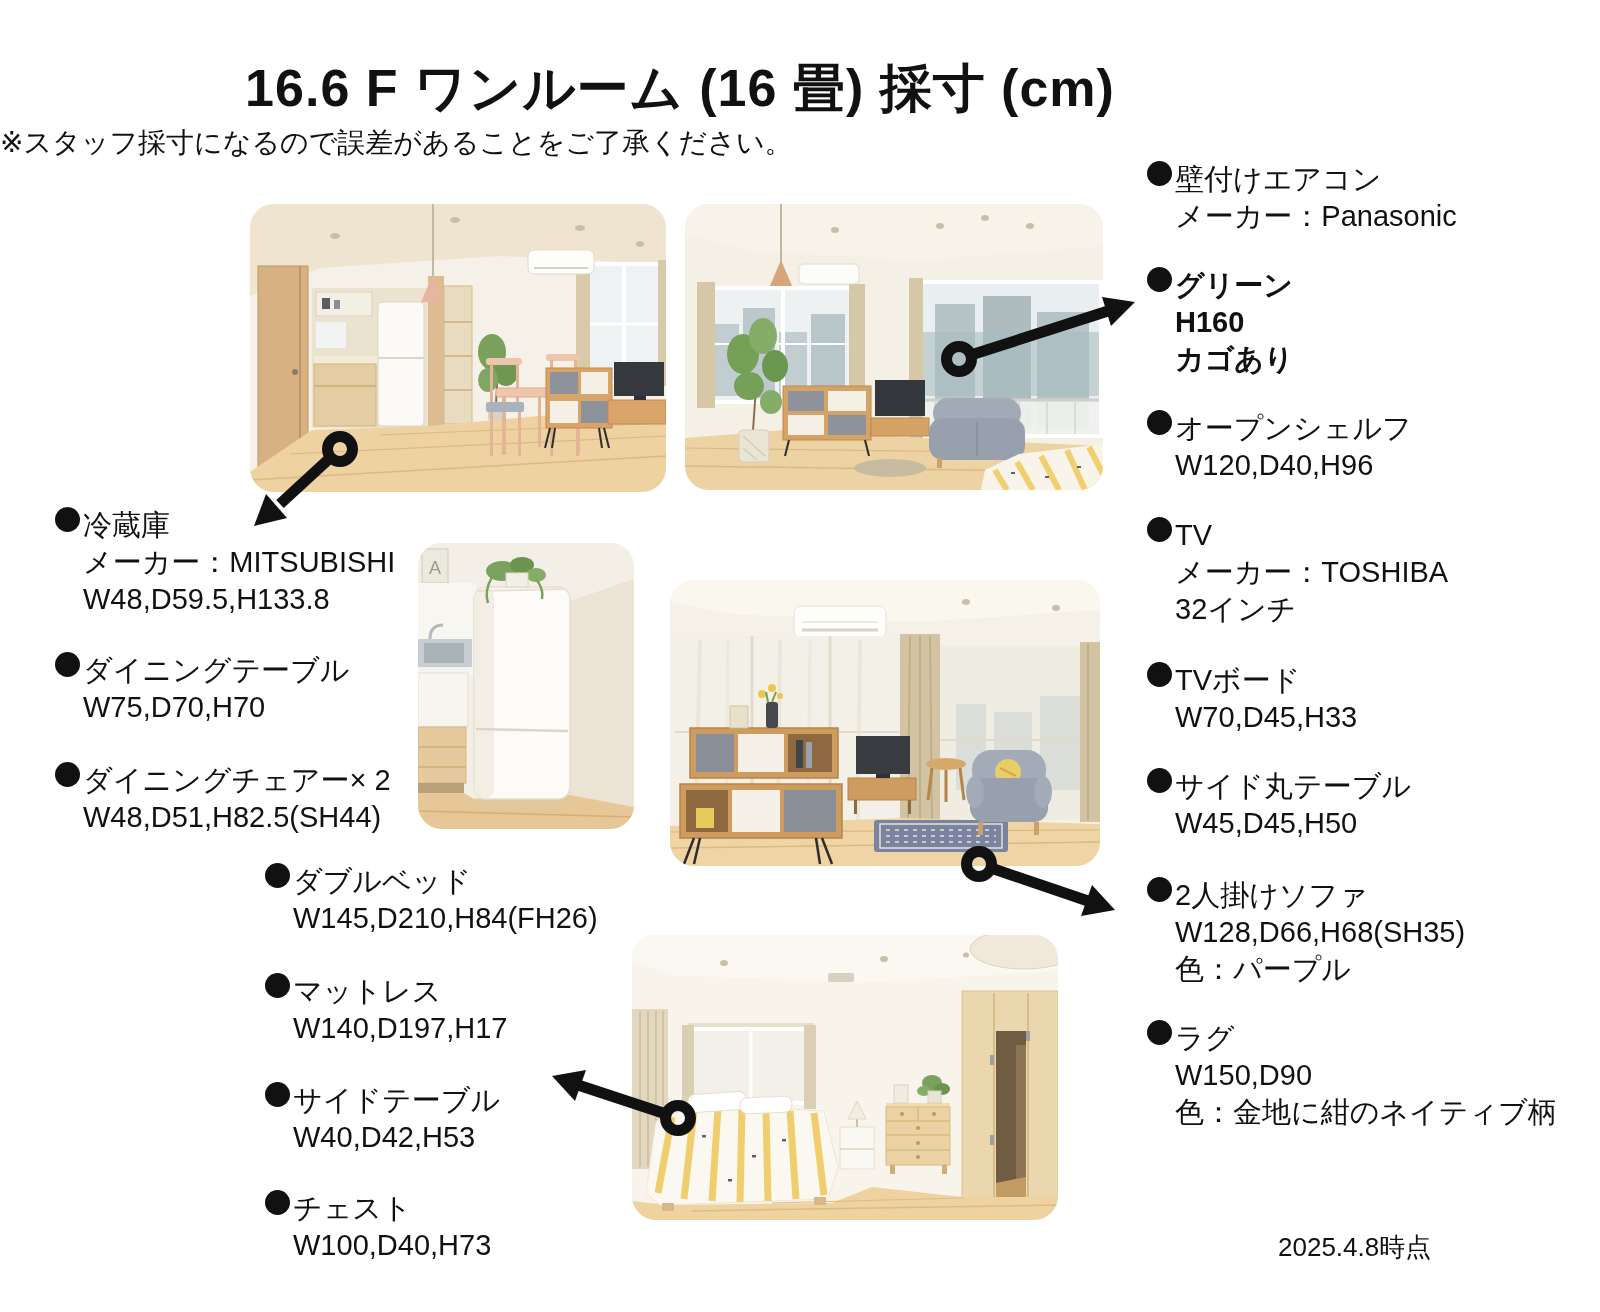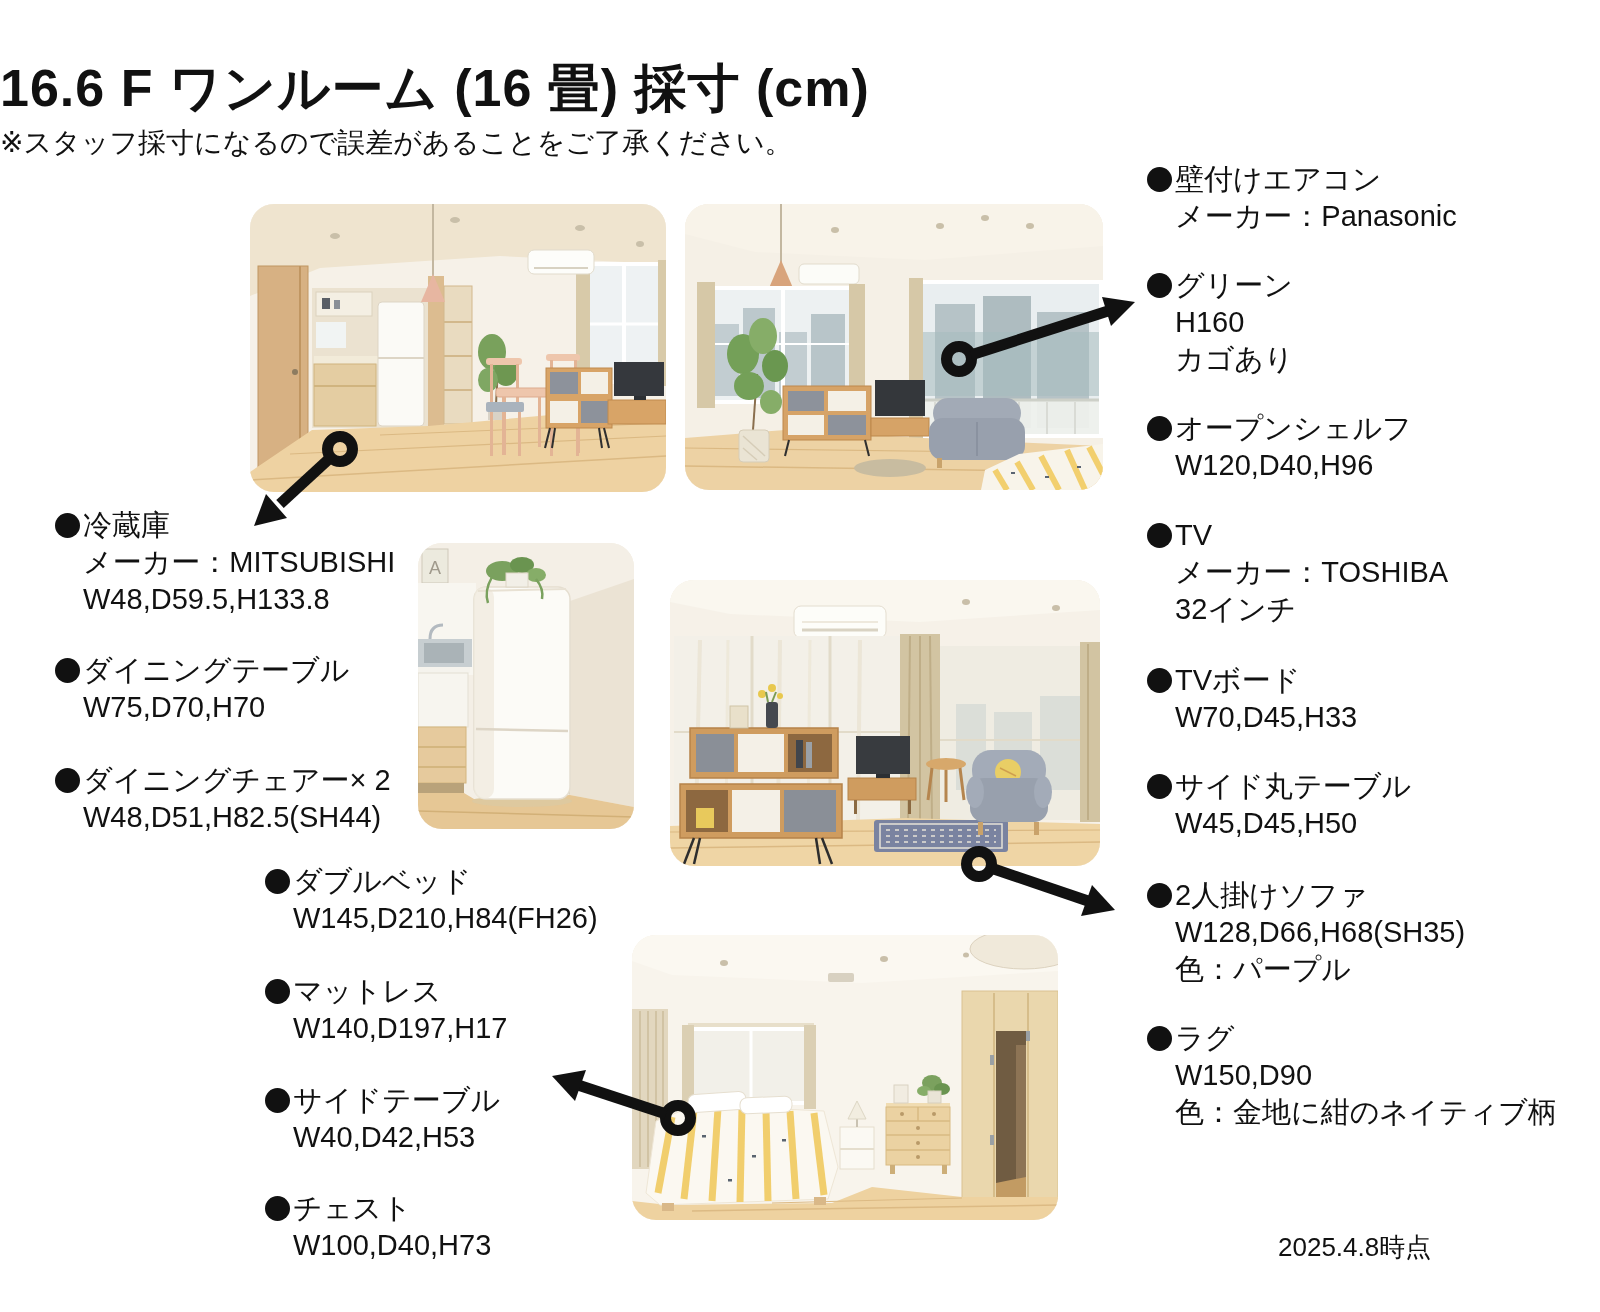--- a/index.html
+++ b/index.html
@@ -1,31 +1,31 @@
 <!DOCTYPE html>
 <html><head>
 <meta charset="utf-8">
 <style>
   html,body{margin:0;padding:0;background:#ffffff;}
   .sheet{
     position:relative;width:1600px;height:1312px;background:#ffffff;
     font-family:"Liberation Sans","DejaVu Sans",sans-serif;color:#111111;overflow:hidden;
   }
   .title{
-    position:absolute;left:0;top:54px;width:1360px;text-align:left;
+    position:absolute;left:0;top:54px;width:1360px;text-align:center;
     font-size:52px;font-weight:600;letter-spacing:1px;
   }
   .subtitle{
     position:absolute;left:0;top:124px;width:1360px;text-align:left;
     font-size:28px;font-weight:500;
   }
   .photo{position:absolute;border-radius:24px;overflow:hidden;background:#f3ede2;}
   .photo svg{display:block;width:100%;height:100%;}
   .ann{position:absolute;font-size:29px;line-height:37px;white-space:nowrap;color:#111111;}
-  .ann-title{display:flex;align-items:center;}
+  .ann-title{display:flex;align-items:flex-start;}
   .bullet{width:25px;height:25px;border-radius:50%;background:#111111;display:inline-block;margin-right:3px;flex:0 0 auto;}
   .ann-line{padding-left:28px;}
   .arrows{position:absolute;left:0;top:0;width:1600px;height:1312px;pointer-events:none;}
   .datenote{position:absolute;left:1278px;top:1230px;font-size:26px;}
 </style>
 </head>
 <body>
 
 <div class="sheet">
 
@@ -521,21 +521,21 @@
     <div class="ann-line">W100,D40,H73</div>
   </div>
 
   <div class="ann" style="left:1147px;top:161px;">
     <div class="ann-title">
         <span class="bullet"></span>
         <span>壁付けエアコン</span>
       </div>
     <div class="ann-line">メーカー：Panasonic</div>
   </div>
-  <div class="ann" style="left:1147px;top:267px;">
+  <div class="ann" style="left:1147px;top:267px;font-weight:bold;">
     <div class="ann-title">
         <span class="bullet"></span>
         <span>グリーン</span>
       </div>
     <div class="ann-line">H160</div>
     <div class="ann-line">カゴあり</div>
   </div>
   <div class="ann" style="left:1147px;top:410px;">
     <div class="ann-title">
         <span class="bullet"></span>

